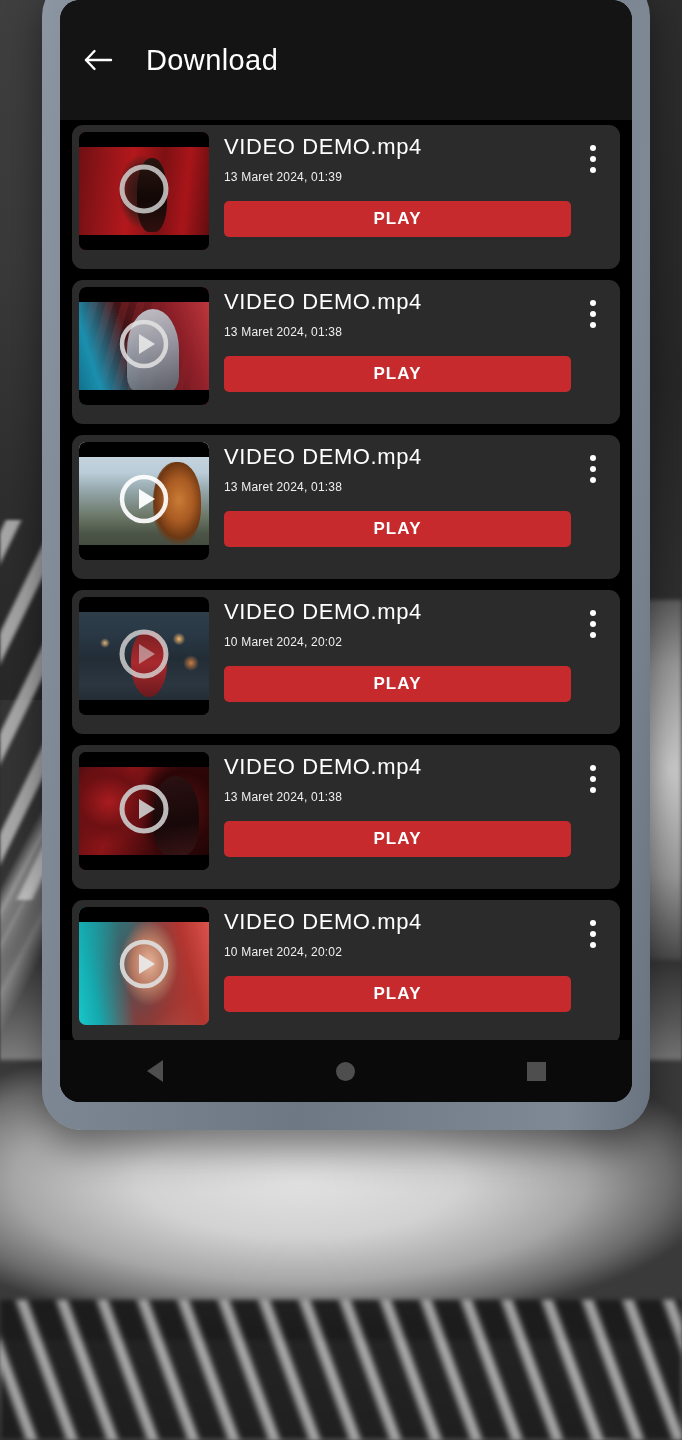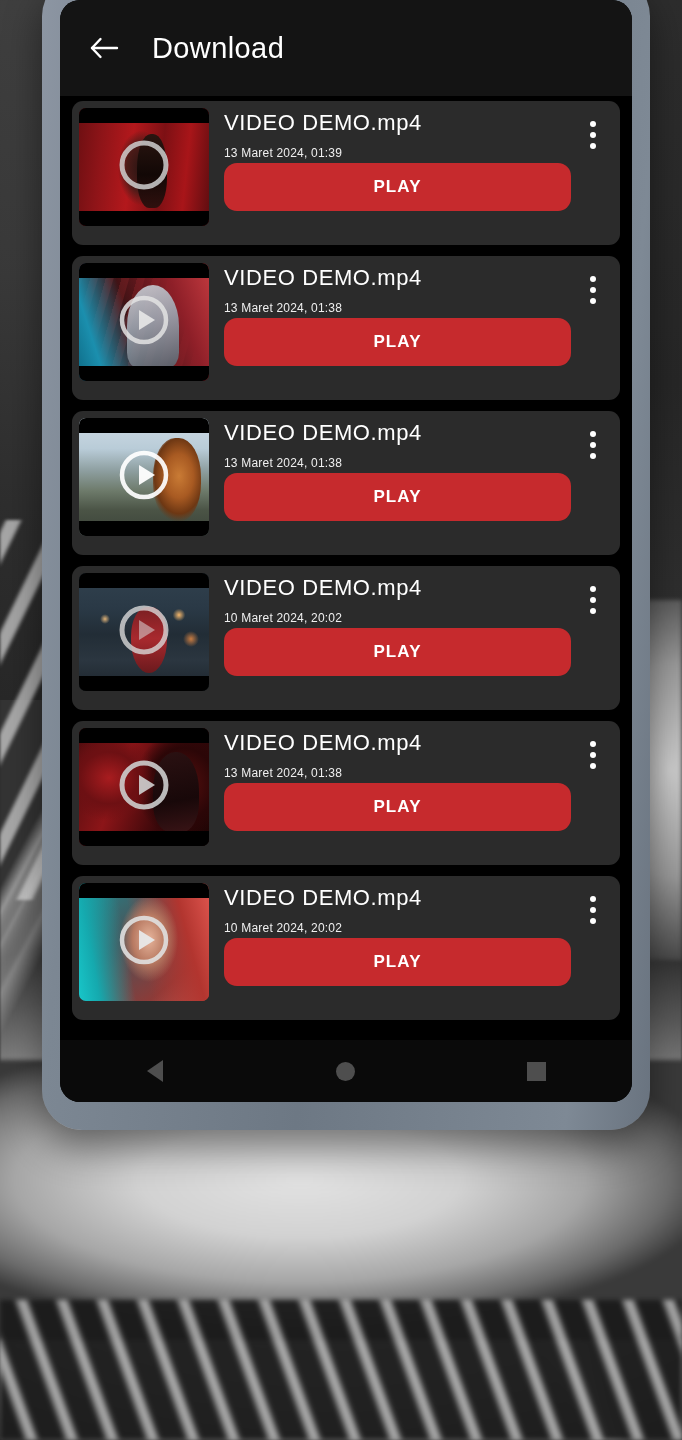--- a/index.html
+++ b/index.html
@@ -72,24 +72,24 @@
     position:absolute;
     left:18px; top:24px;
     width:572px; height:1102px;
     background:#000;
     border-radius:20px;
     overflow:hidden;
   }
 
   
   #appbar {
-    height:96px;
+    height:120px;
     background:#141414;
     display:flex; align-items:center;
-    padding:0 22px;
+    padding:0 16px;
     flex:none;
   }
   #back-arrow {
     width:44px; height:44px;
     display:flex; align-items:center; justify-content:center;
     cursor:pointer; flex:none;
   }
   #back-arrow svg { display:block; }
   #appbar-title {
     color:#ffffff;
@@ -249,25 +249,25 @@
   }
   .video-date {
     color:#efefef;
     font-size:12px;
     font-weight:400;
     letter-spacing:.2px;
     margin-top:10px;
     white-space:nowrap;
   }
   .play-btn {
-    margin-top:3px;
-    height:48px;
+    margin-top:17px;
+    height:36px;
     background:#c62a2d;
     border:none;
-    border-radius:13px;
+    border-radius:5px;
     color:#ffffff;
     font-family:"Liberation Sans", sans-serif;
     font-size:17px;
     font-weight:bold;
     letter-spacing:1.1px;
     cursor:pointer;
     width:100%;
   }
   .kebab {
     position:absolute;

